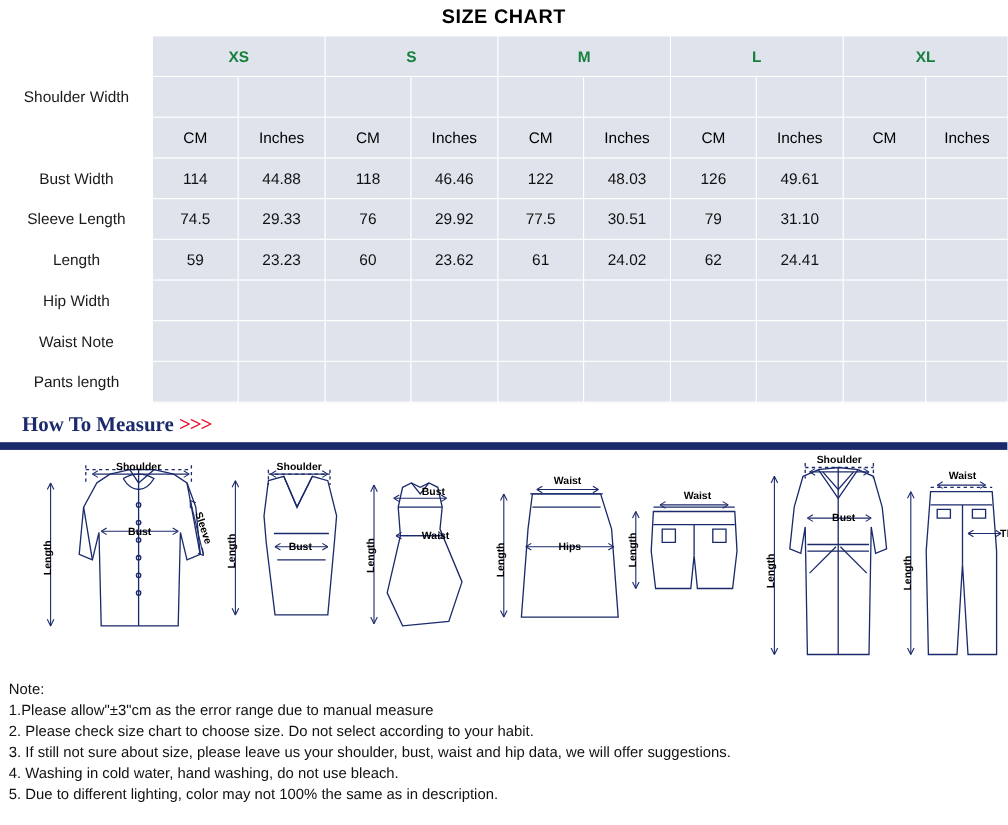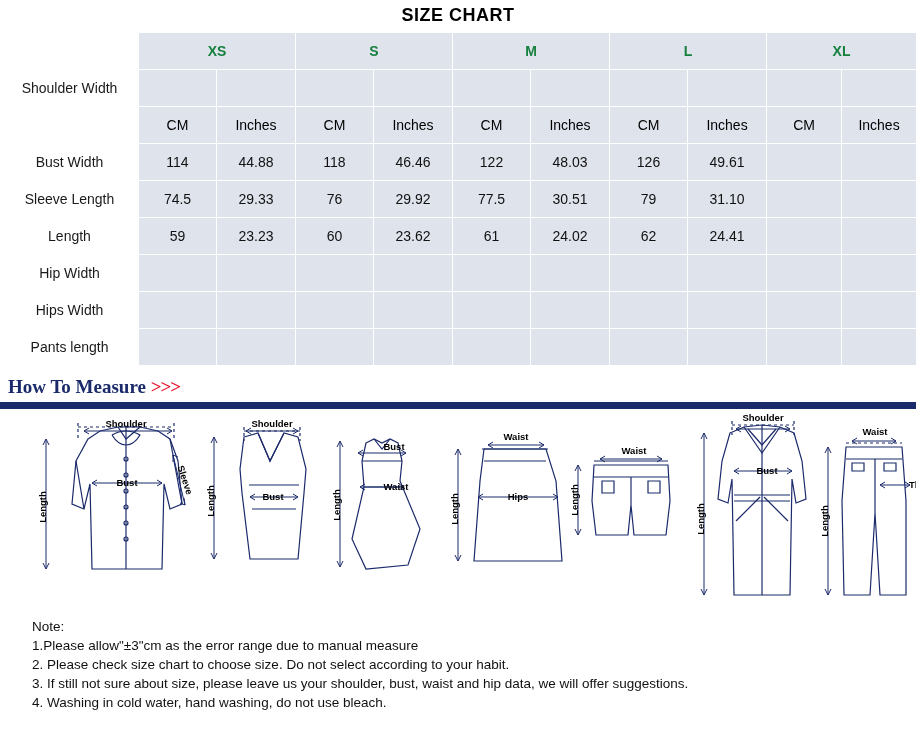--- a/index.html
+++ b/index.html
@@ -68,20 +68,21 @@
     font-size: 14.5px;
     color: #111111;
   }
   .how-to {
     margin-top: 10px;
     padding-left: 8px;
     font-size: 19px;
     font-weight: bold;
     color: #1b2a6b;
     font-family: "Liberation Serif", serif;
+    margin-left: 12px;
   }
   .how-to .arrows {
     color: #e8112d;
     letter-spacing: -1px;
   }
   .divider {
     height: 7px;
     background: #1b2a6b;
     margin-top: 4px;
     width: 916px;
@@ -93,21 +94,20 @@
     padding-left: 22px;
   }
   .figures svg {
     display: block;
   }
   .note {
     padding: 8px 0 0 8px;
     font-size: 13.5px;
     line-height: 19px;
     color: #111111;
-    margin-left: 24px;
   }
   .note .note-head {
     font-size: 13.5px;
   }
 </style>
 </head>
 <body>
 
 <div class="page">
 
@@ -214,21 +214,21 @@
         <td class="val"></td>
         <td class="val"></td>
         <td class="val"></td>
         <td class="val"></td>
         <td class="val"></td>
         <td class="val"></td>
         <td class="val"></td>
       </tr>
 
       <tr>
-        <td class="row-label">Hips Width</td>
+        <td class="row-label">Waist Note</td>
         <td class="val"></td>
         <td class="val"></td>
         <td class="val"></td>
         <td class="val"></td>
         <td class="val"></td>
         <td class="val"></td>
         <td class="val"></td>
         <td class="val"></td>
         <td class="val"></td>
         <td class="val"></td>
@@ -398,15 +398,16 @@
       </g>
     </svg>
   </div>
 
   <div class="note">
     <div class="note-head">Note:</div>
     <div>1.Please allow"±3"cm as the error range due to manual measure</div>
     <div>2. Please check size chart to choose size. Do not select according to your habit.</div>
     <div>3. If still not sure about size, please leave us your shoulder, bust, waist and hip data, we will offer suggestions.</div>
     <div>4. Washing in cold water, hand washing, do not use bleach.</div>
+    <div>5. Due to different lighting, color may not 100% the same as in description.</div>
   </div>
 
 </div>
 
 </body></html>

